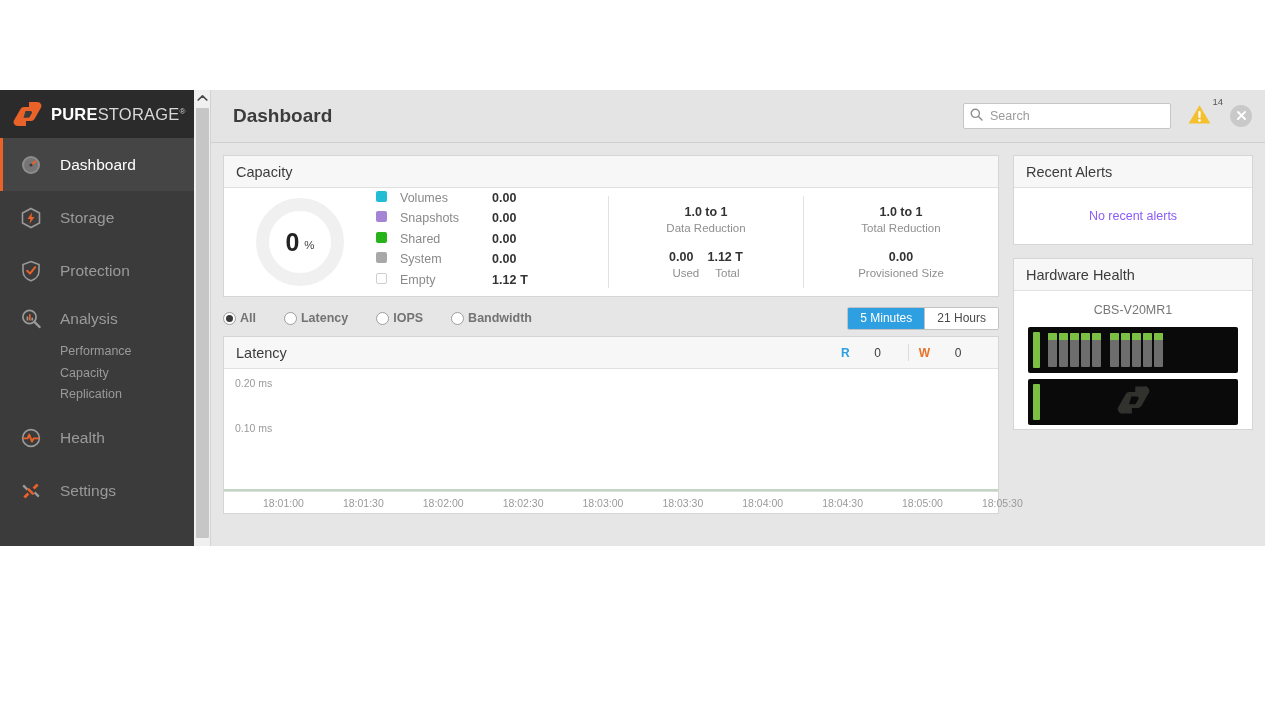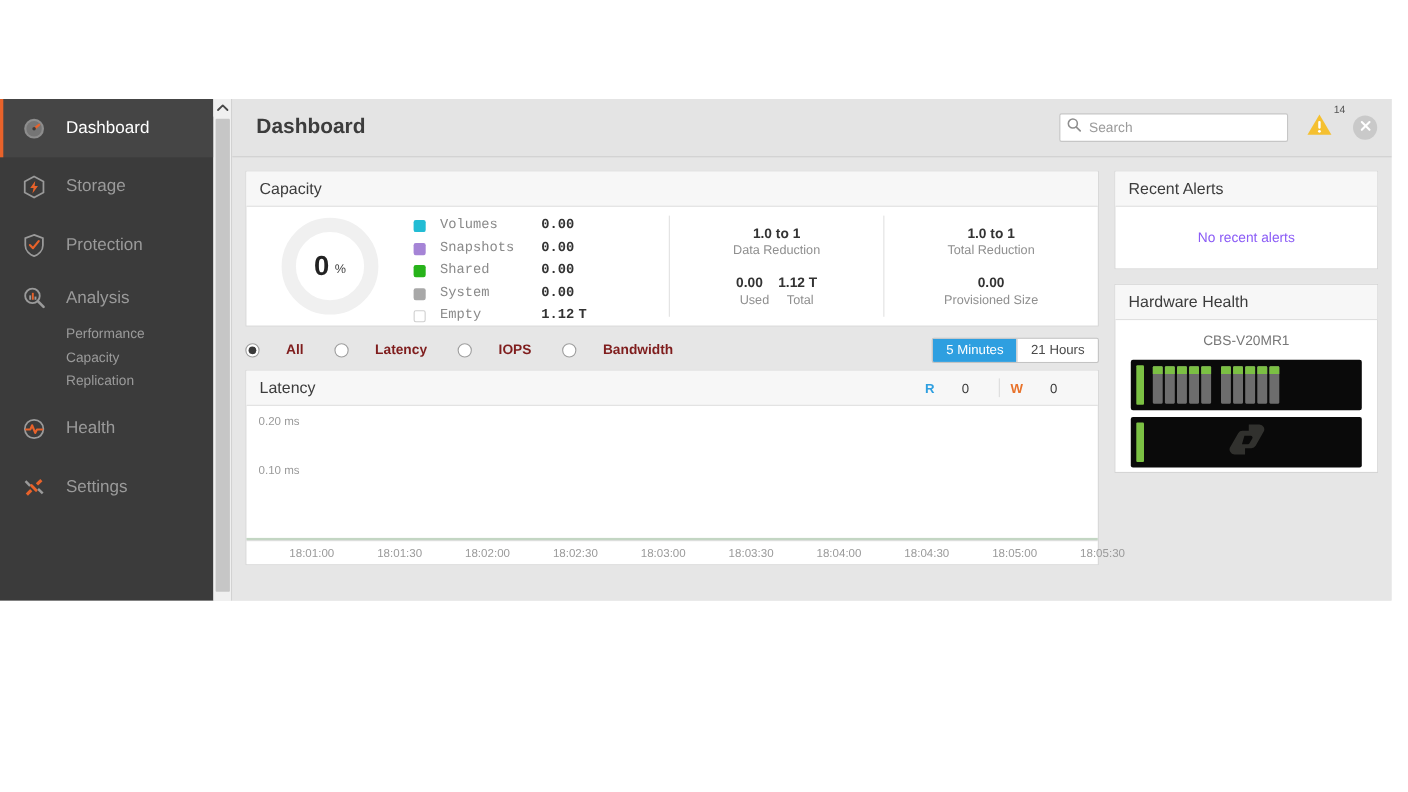--- a/index.html
+++ b/index.html
@@ -128,21 +128,21 @@
   }
   .donut .center {
     position: absolute; inset: 0; display: flex;
     align-items: center; justify-content: center;
   }
   .donut .num { font-size: 25px; font-weight: 700; color: #222; }
   .donut .pct { font-size: 11.5px; color: #444; margin-left: 5px;
     align-self: center; padding-top: 6px; }
 
   .legend { width: 232px; flex: 0 0 232px; }
-  .legend-row { display: flex; align-items: flex-end; height: 20.6px; font-family: Liberation Mono, monospace; }
+  .legend-row { display: flex; align-items: flex-start; height: 20.6px; }
   .swatch { width: 11px; height: 11px; border-radius: 2px; flex: 0 0 11px; }
   .swatch.empty { background: #ffffff; border: 1px solid #cfcfcf; }
   .legend-label { margin-left: 13px; font-size: 12.5px; color: #8a8a8a;
     width: 92px; }
   .legend-val { font-size: 12.5px; font-weight: 700; color: #333; }
   .legend-val .unit { margin-left: 4px; }
 
   .vdiv { width: 1px; background: #e2e2e2; height: 92px; }
   .metric-cell { flex: 1; display: flex; flex-direction: column;
     align-items: center; justify-content: center; gap: 16px; }
@@ -159,21 +159,21 @@
   .radio-grp { display: flex; align-items: center; gap: 28px; }
   .radio { display: flex; align-items: center; cursor: pointer; }
   .radio .dot {
     width: 13px; height: 13px; border-radius: 50%;
     border: 1px solid #9e9e9e; background: #fff;
     display: flex; align-items: center; justify-content: center;
   }
   .radio.on .dot::after {
     content: ""; width: 7px; height: 7px; border-radius: 50%; background: #3a3a3a;
   }
-  .radio .rl { margin-left: 24px; font-size: 12.5px; font-weight: 700; color: #7f1d1d; }
+  .radio .rl { margin-left: 4px; font-size: 12.5px; font-weight: 700; color: #737373; }
 
   .toggle { margin-left: auto; display: flex; height: 23px;
     border: 1px solid #c3c3c3; border-radius: 2px; overflow: hidden; }
   .toggle div { padding: 0 12px; display: flex; align-items: center;
     font-size: 12px; background: #fff; color: #4a4a4a; cursor: pointer; }
   .toggle div.on { background: #2e9fe0; color: #fff; }
   .toggle div + div { border-left: 1px solid #c3c3c3; }
 
   
   .chart-head { display: flex; align-items: center; }
@@ -212,20 +212,33 @@
   .hw-logo { position: absolute; left: 50%; top: 50%;
     transform: translate(-50%, -50%); opacity: .62; }
 </style>
 </head>
 <body>
 
 <div id="app">
 
   <div class="sidebar">
 
+    <div class="logo-bar">
+      <span class="logo-mark">
+        <svg width="30" height="26" viewBox="0 0 30 26">
+          <path d="M13.5 1 L25 1 A4 4 0 0 1 28.5 7.5 L22.5 18 A4 4 0 0 1 19 20 L14 20 L14 25
+                   L6 25 A4 4 0 0 1 2.5 18.5 L8.5 8 A4 4 0 0 1 12 6 L17 6 L17 1 Z" fill="#e8622a"></path>
+          <path d="M13.5 10 L18.5 10 A1.5 1.5 0 0 1 19.8 12.3 L17.6 16 A1.5 1.5 0 0 1 16.3 16.8
+                   L11.5 16.8 Z" fill="#3b3b3b"></path>
+        </svg>
+      </span>
+      <span class="logo-text">
+        <span class="bold">PURE</span><span class="thin">STORAGE</span><span class="reg">®</span>
+      </span>
+    </div>
 
     <div class="nav-item active">
       <span class="nav-icon">
         <svg width="22" height="22" viewBox="0 0 22 22">
           <circle cx="11" cy="11" r="9" fill="#8d8d8d"></circle>
           <circle cx="11" cy="11" r="7" fill="#757575"></circle>
           <path d="M11 11 L15.5 7.5" stroke="#e8622a" stroke-width="2.2" stroke-linecap="round"></path>
           <circle cx="11" cy="11" r="1.6" fill="#3b3b3b"></circle>
         </svg>
       </span>

